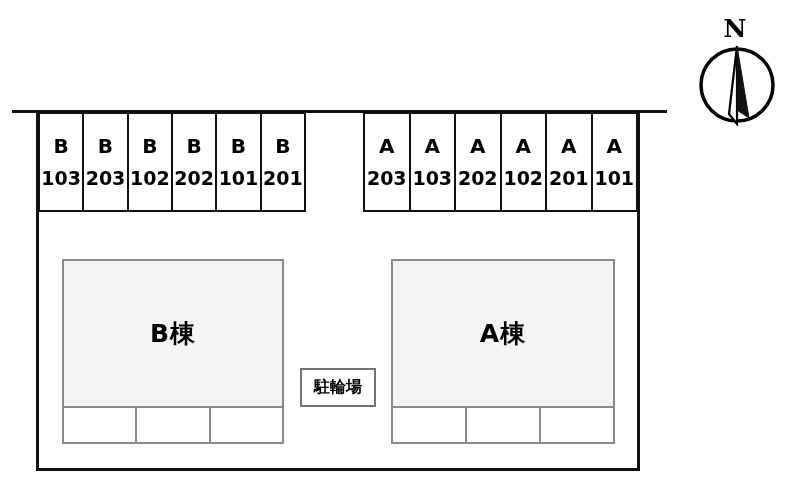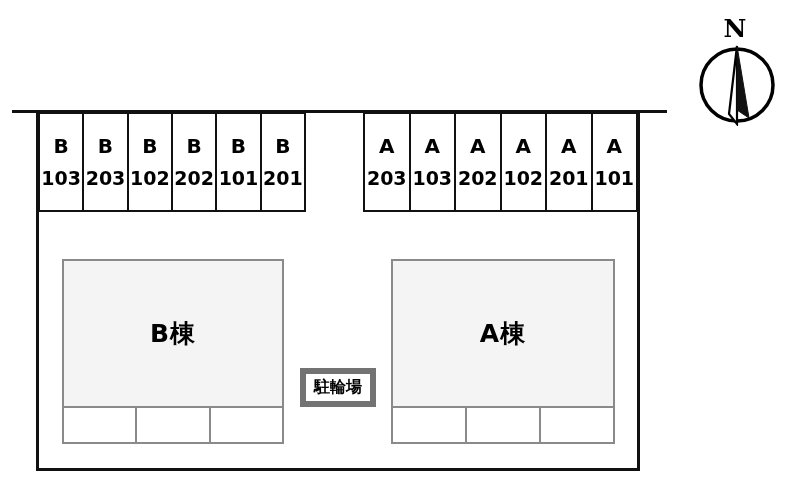--- a/index.html
+++ b/index.html
@@ -103,21 +103,21 @@
   }
   .building-unit:last-child { border-right: none; }
 
   
   .bicycle-parking {
     position: absolute;
     left: 300px;
     top: 368px;
     width: 76px;
     height: 39px;
-    border: 6px solid #737373;
+    border: 2px solid #737373;
     box-sizing: border-box;
     background: #ffffff;
     display: flex;
     align-items: center;
     justify-content: center;
   }
   .bicycle-parking-label {
     font-size: 16px;
     font-weight: bold;
     color: #000000;

